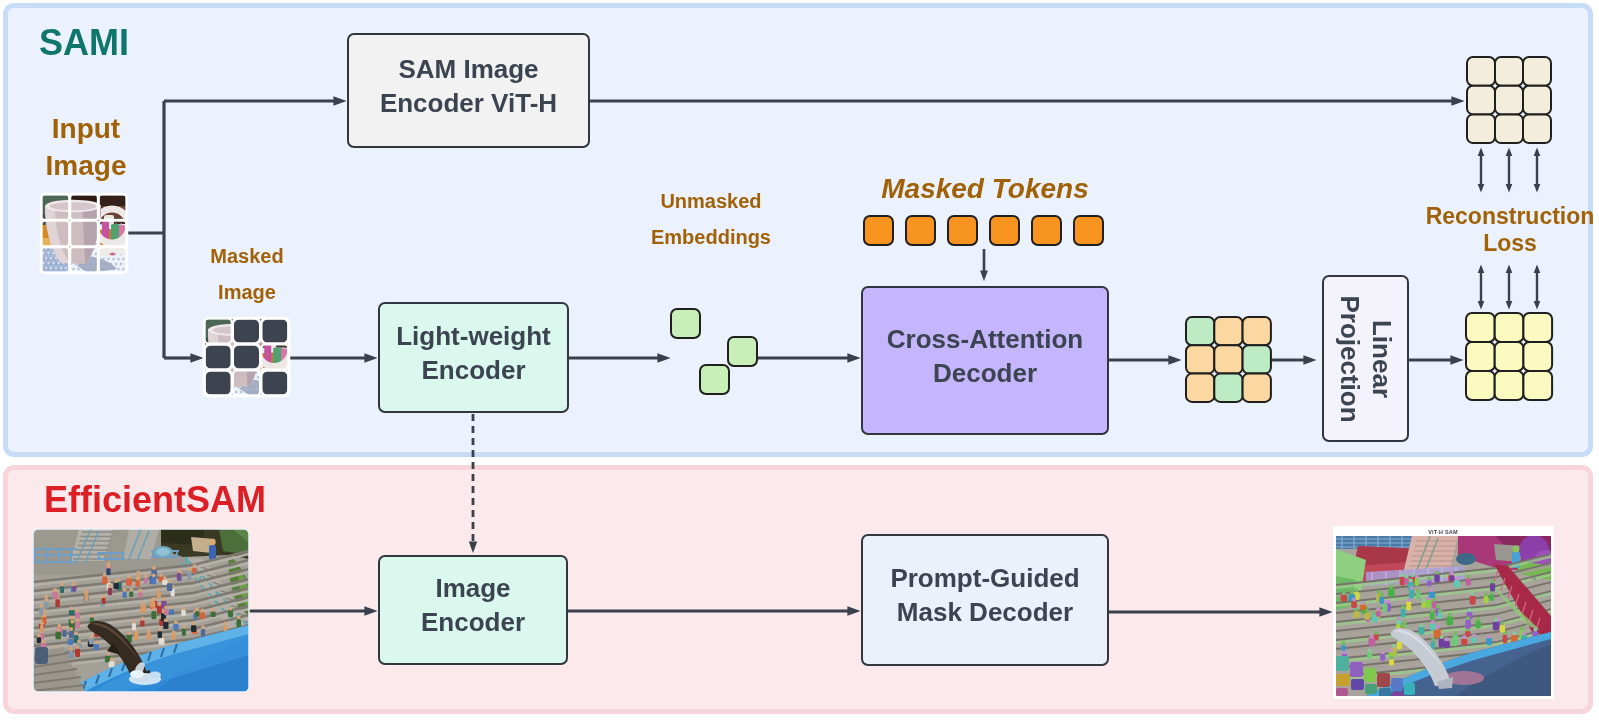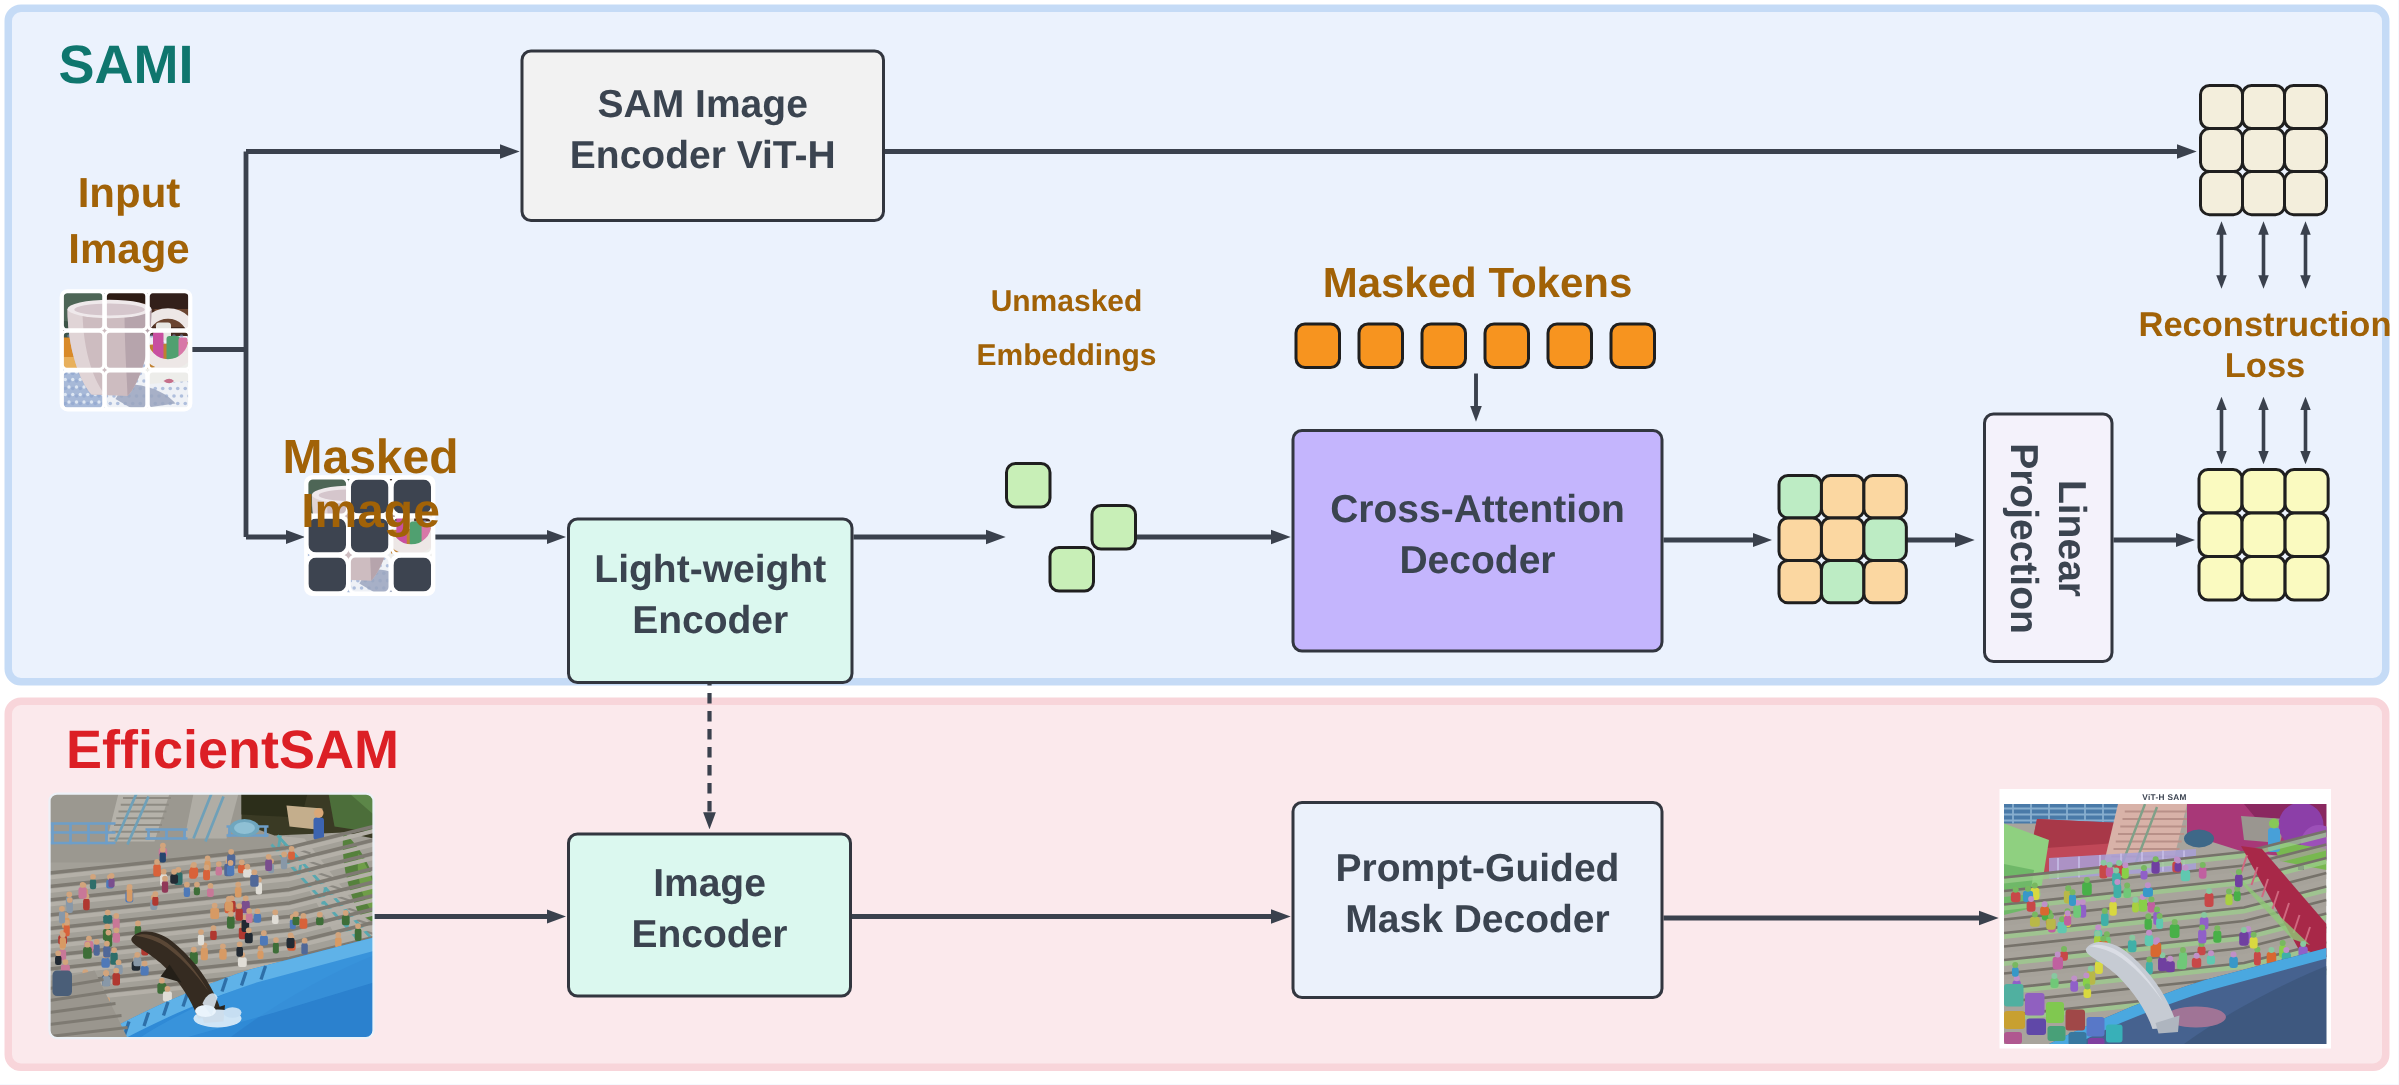--- a/index.html
+++ b/index.html
@@ -5,33 +5,33 @@
   html,body{margin:0;padding:0;}
   body{width:1599px;height:723px;position:relative;background:#ffffff;
        font-family:"Liberation Sans",sans-serif;overflow:hidden;}
   .panel{position:absolute;border-radius:11px;}
   #p-blue{left:3px;top:3px;width:1580px;height:444px;background:#EBF2FD;border:5px solid #C5DBF6;}
   #p-pink{left:3px;top:465px;width:1580px;height:239px;background:#FBE9EC;border:5px solid #F8D5DA;}
   .box{position:absolute;border:2px solid #32363F;border-radius:7px;box-sizing:border-box;padding-bottom:10px;
        display:flex;align-items:center;justify-content:center;text-align:center;
        font-weight:bold;color:#3B4450;font-size:26px;line-height:34px;z-index:3;}
   #b-sam{left:347px;top:33px;width:243px;height:115px;background:#F2F2F2;}
-  #b-lw{left:378px;top:302px;width:191px;height:111px;background:#DBF8EF;margin-top:43px;}
+  #b-lw{left:378px;top:302px;width:191px;height:111px;background:#DBF8EF;}
   #b-ca{left:861px;top:286px;width:248px;height:149px;background:#c4b5fd;}
   #b-lp{left:1322px;top:275px;width:87px;height:167px;background:#F4F2FB;padding-bottom:0;}
   #b-ie{left:378px;top:555px;width:190px;height:110px;background:#DBF8EF;}
   #b-pg{left:861px;top:534px;width:248px;height:132px;background:#EBF1FB;}
   #b-lp .rot{transform:rotate(90deg);white-space:nowrap;line-height:32px;}
   .lbl{position:absolute;font-weight:bold;color:#a16207;text-align:center;z-index:3;}
   #t-sami{left:39px;top:22px;font-size:36px;color:#0f766e;}
   #t-esam{left:44px;top:479px;font-size:36px;color:#DC1F25;text-align:right;}
   #t-input{left:11px;top:110px;width:150px;font-size:28px;line-height:37px;}
-  #t-masked{left:172px;top:238px;width:150px;font-size:32px;line-height:36px;margin-top:48px;}
+  #t-masked{left:172px;top:238px;width:150px;font-size:20px;line-height:36px;}
   #t-unm{left:611px;top:183px;width:200px;font-size:20px;line-height:36px;}
-  #t-mtok{left:860px;top:173px;width:250px;font-size:28px;}
+  #t-mtok{left:860px;top:173px;width:250px;font-size:28px;font-style:italic;}
   #t-rec{left:1425px;top:203px;width:170px;font-size:23px;line-height:27px;}
   svg.ov{position:absolute;left:0;top:0;z-index:2;}
 </style>
 </head>
 <body>
 <div class="panel" id="p-blue"></div>
 <div class="panel" id="p-pink"></div>
 <div class="lbl" id="t-sami">SAMI</div>
 <div class="lbl" id="t-esam">EfficientSAM</div>
 <div class="lbl" id="t-input">Input<br>Image</div>

